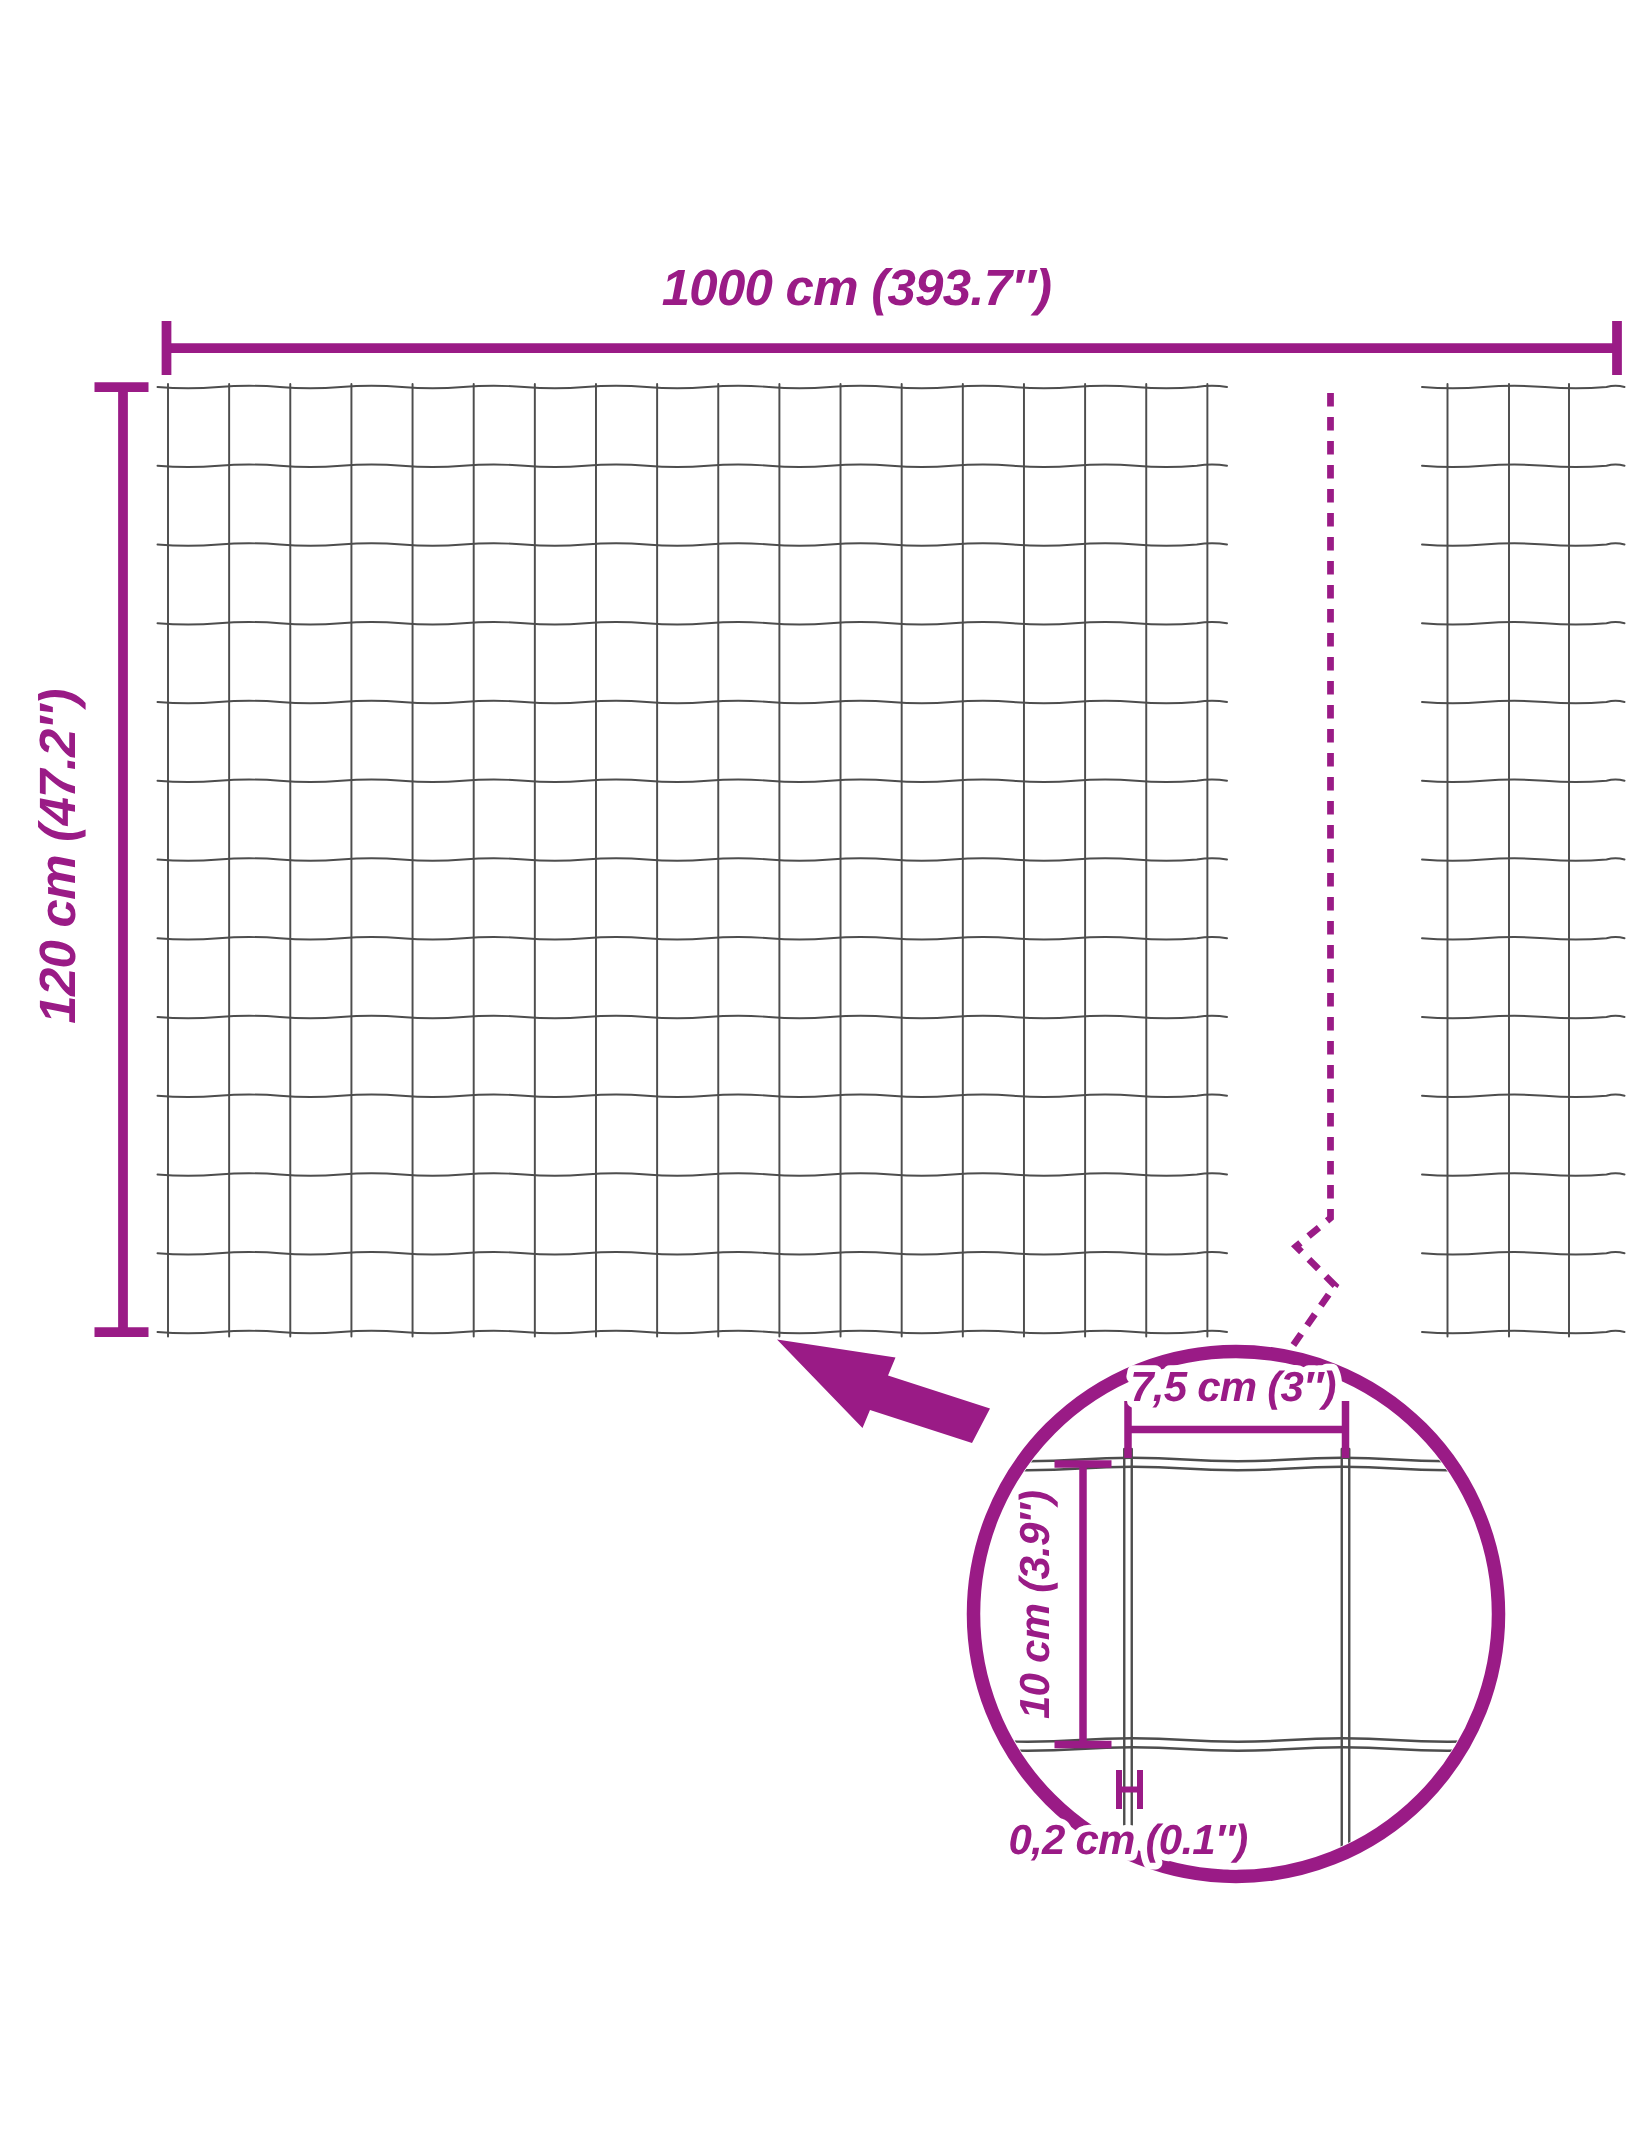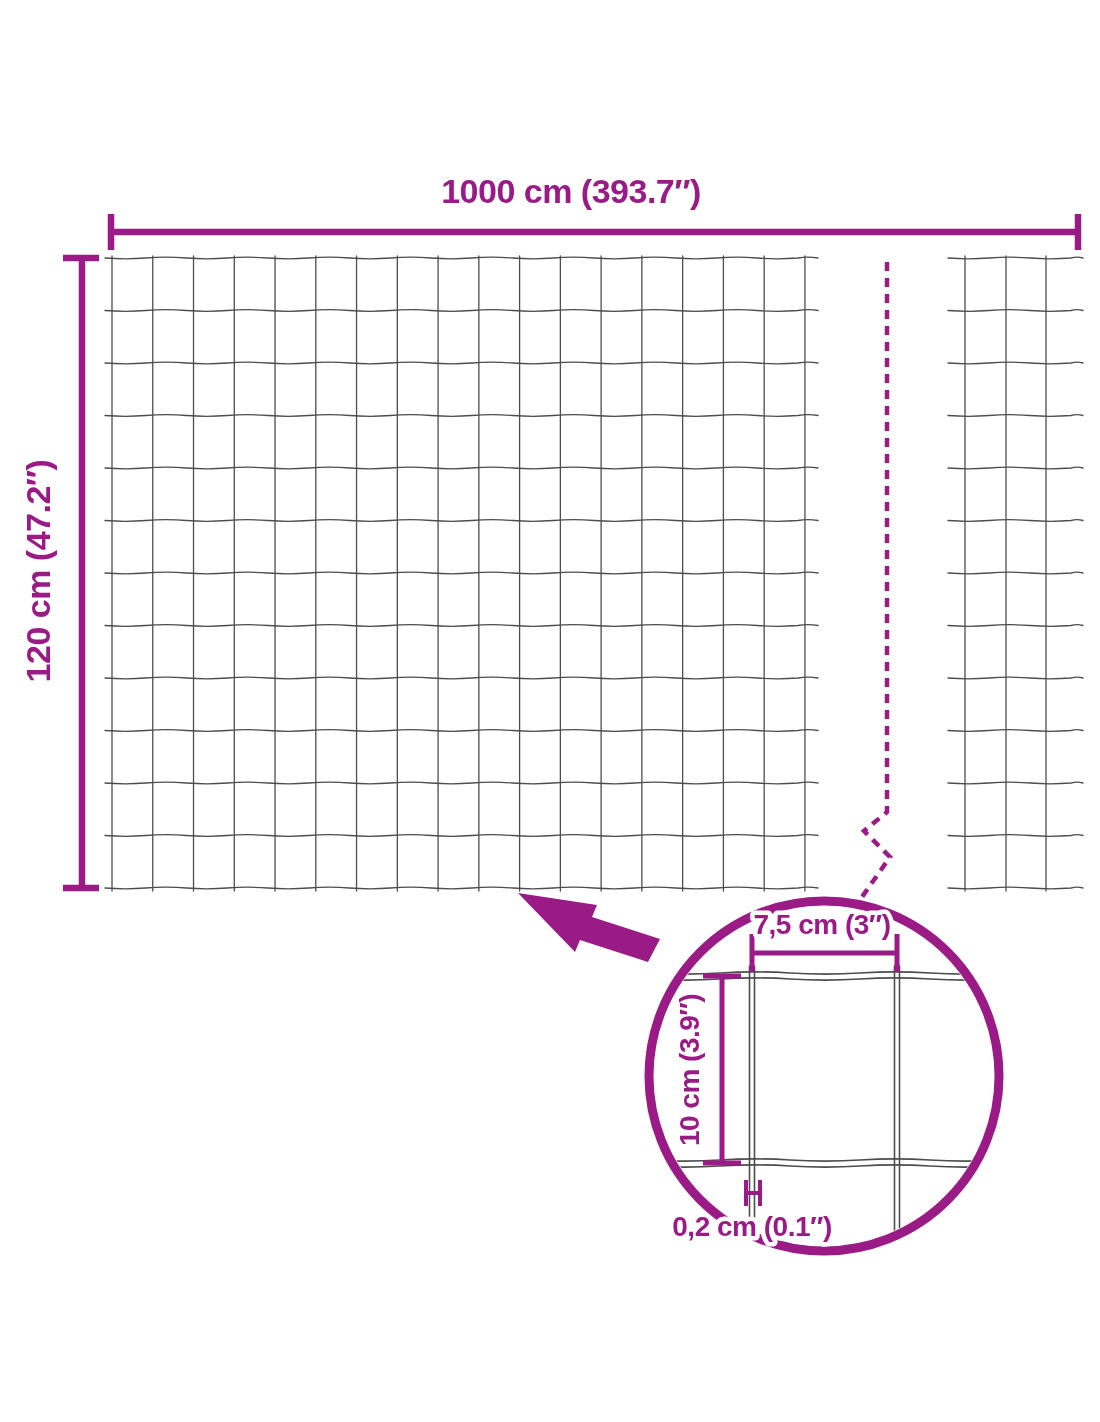--- a/index.html
+++ b/index.html
@@ -1,17 +1,17 @@
 <!DOCTYPE html>
 <html><head>
 <meta charset="utf-8">
 <style>
   html,body{margin:0;padding:0;background:#fff;}
   #stage{position:relative;width:1100px;height:1422px;background:var(--bg,#fff);overflow:hidden;
-         font-family:"Liberation Sans",sans-serif;}
+         font-family:"Liberation Sans",sans-serif;font-style:italic;}
   svg{position:absolute;left:0;top:0;}
   text{font-family:"Liberation Sans",sans-serif;font-weight:bold;fill:var(--accent,#9A1B86);}
   .dim-big{font-size:34px;letter-spacing:-0.5px;}
   .dim-small{font-size:28px;letter-spacing:-0.5px;}
   .halo{paint-order:stroke;stroke:#ffffff;stroke-width:9px;stroke-linejoin:round;}
   .accent-stroke{stroke:var(--accent,#9A1B86);}
 </style>
 </head>
 <body>
 

